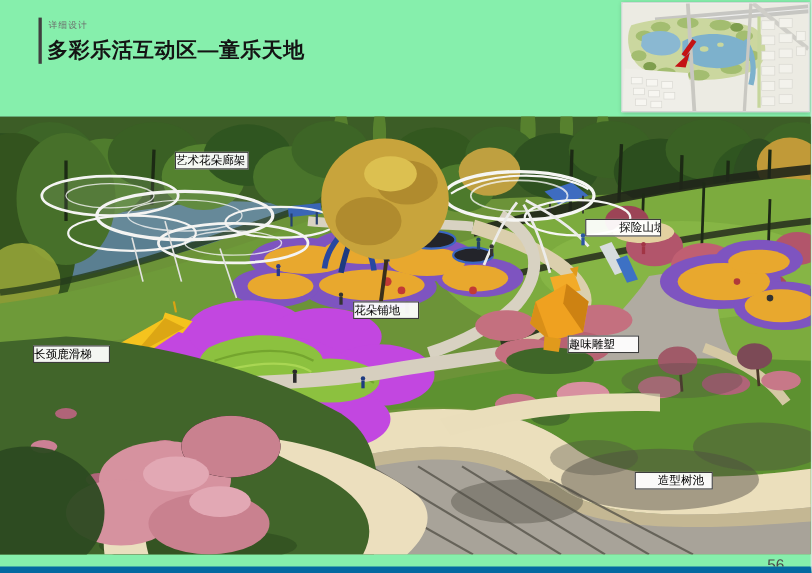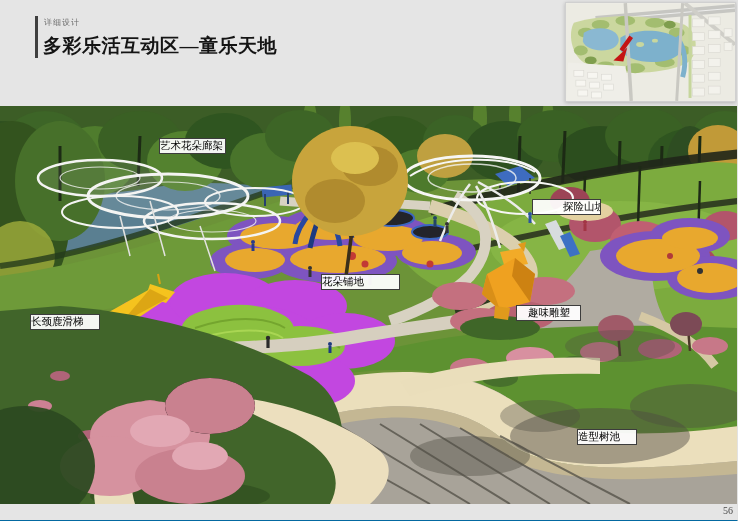--- a/index.html
+++ b/index.html
@@ -1,42 +1,42 @@
 <!DOCTYPE html>
 <html><head>
 <meta charset="utf-8">
 <style>
   html,body{margin:0;padding:0;background:#fff;}
   #slide{
-    position:relative;width:738px;height:521px;background:#e5e5e5;overflow:hidden;
-    font-family:Liberation Serif, serif;
-    border-right:1px solid #e2e2e2;border-bottom:1px solid #0369a1;box-sizing:border-box;
+    position:relative;width:738px;height:521px;background:#86efac;overflow:hidden;
+    font-family:Liberation Sans, sans-serif;
+    border-right:1px solid #e2e2e2;border-bottom:6px solid #0369a1;box-sizing:border-box;
   }
   
   #accent-bar{position:absolute;left:35px;top:16px;width:3px;height:42px;background:#3f3f3f;}
   #eyebrow{position:absolute;left:44px;top:17px;font-size:8px;color:#6b6b6b;letter-spacing:1px;}
   #title{position:absolute;left:43px;top:33px;font-size:19px;font-weight:700;color:#141414;letter-spacing:.5px;text-align:right;}
   
   #map-card{position:absolute;left:565px;top:2px;width:171px;height:100px;background:#fff;
     border:1px solid #d0d0d0;box-shadow:0 1px 4px rgba(0,0,0,.22);box-sizing:border-box;}
   #map-card svg{display:block;width:100%;height:100%;}
   
   #render{position:absolute;left:0;top:106px;width:738px;height:398px;}
   
   .callout{position:absolute;box-sizing:border-box;height:16px;background:rgba(255,255,255,.94);
     border:1px solid #3c3c3c;color:#000;font-size:10.5px;line-height:14px;text-align:left;
     white-space:nowrap;overflow:hidden;z-index:5;}
   .co-0{left:159px;top:138px;width:67px;}
   .co-1{left:532px;top:199px;width:69px;padding-left:30px;}
   .co-2{left:30px;top:275px;width:70px;margin-top:39px;}
-  .co-3{left:321px;top:274px;width:79px;}
-  .co-4{left:516px;top:305px;width:65px;padding-left:11px;}
-  .co-5{left:577px;top:429px;width:60px;}
+  .co-3{left:321px;top:274px;width:60px;}
+  .co-4{left:516px;top:305px;width:65px;}
+  .co-5{left:577px;top:429px;width:71px;padding-left:20px;}
   
-  #page-number{position:absolute;right:4px;top:505px;font-size:10px;color:#4a4a4a;}
+  #page-number{position:absolute;right:24px;top:505px;font-size:14px;color:#4a4a4a;}
 </style>
 </head>
 <body>
 
 <div id="slide">
 
   <div id="accent-bar"></div>
   <div id="eyebrow">详细设计</div>
   <div id="title">多彩乐活互动区—童乐天地</div>
 

